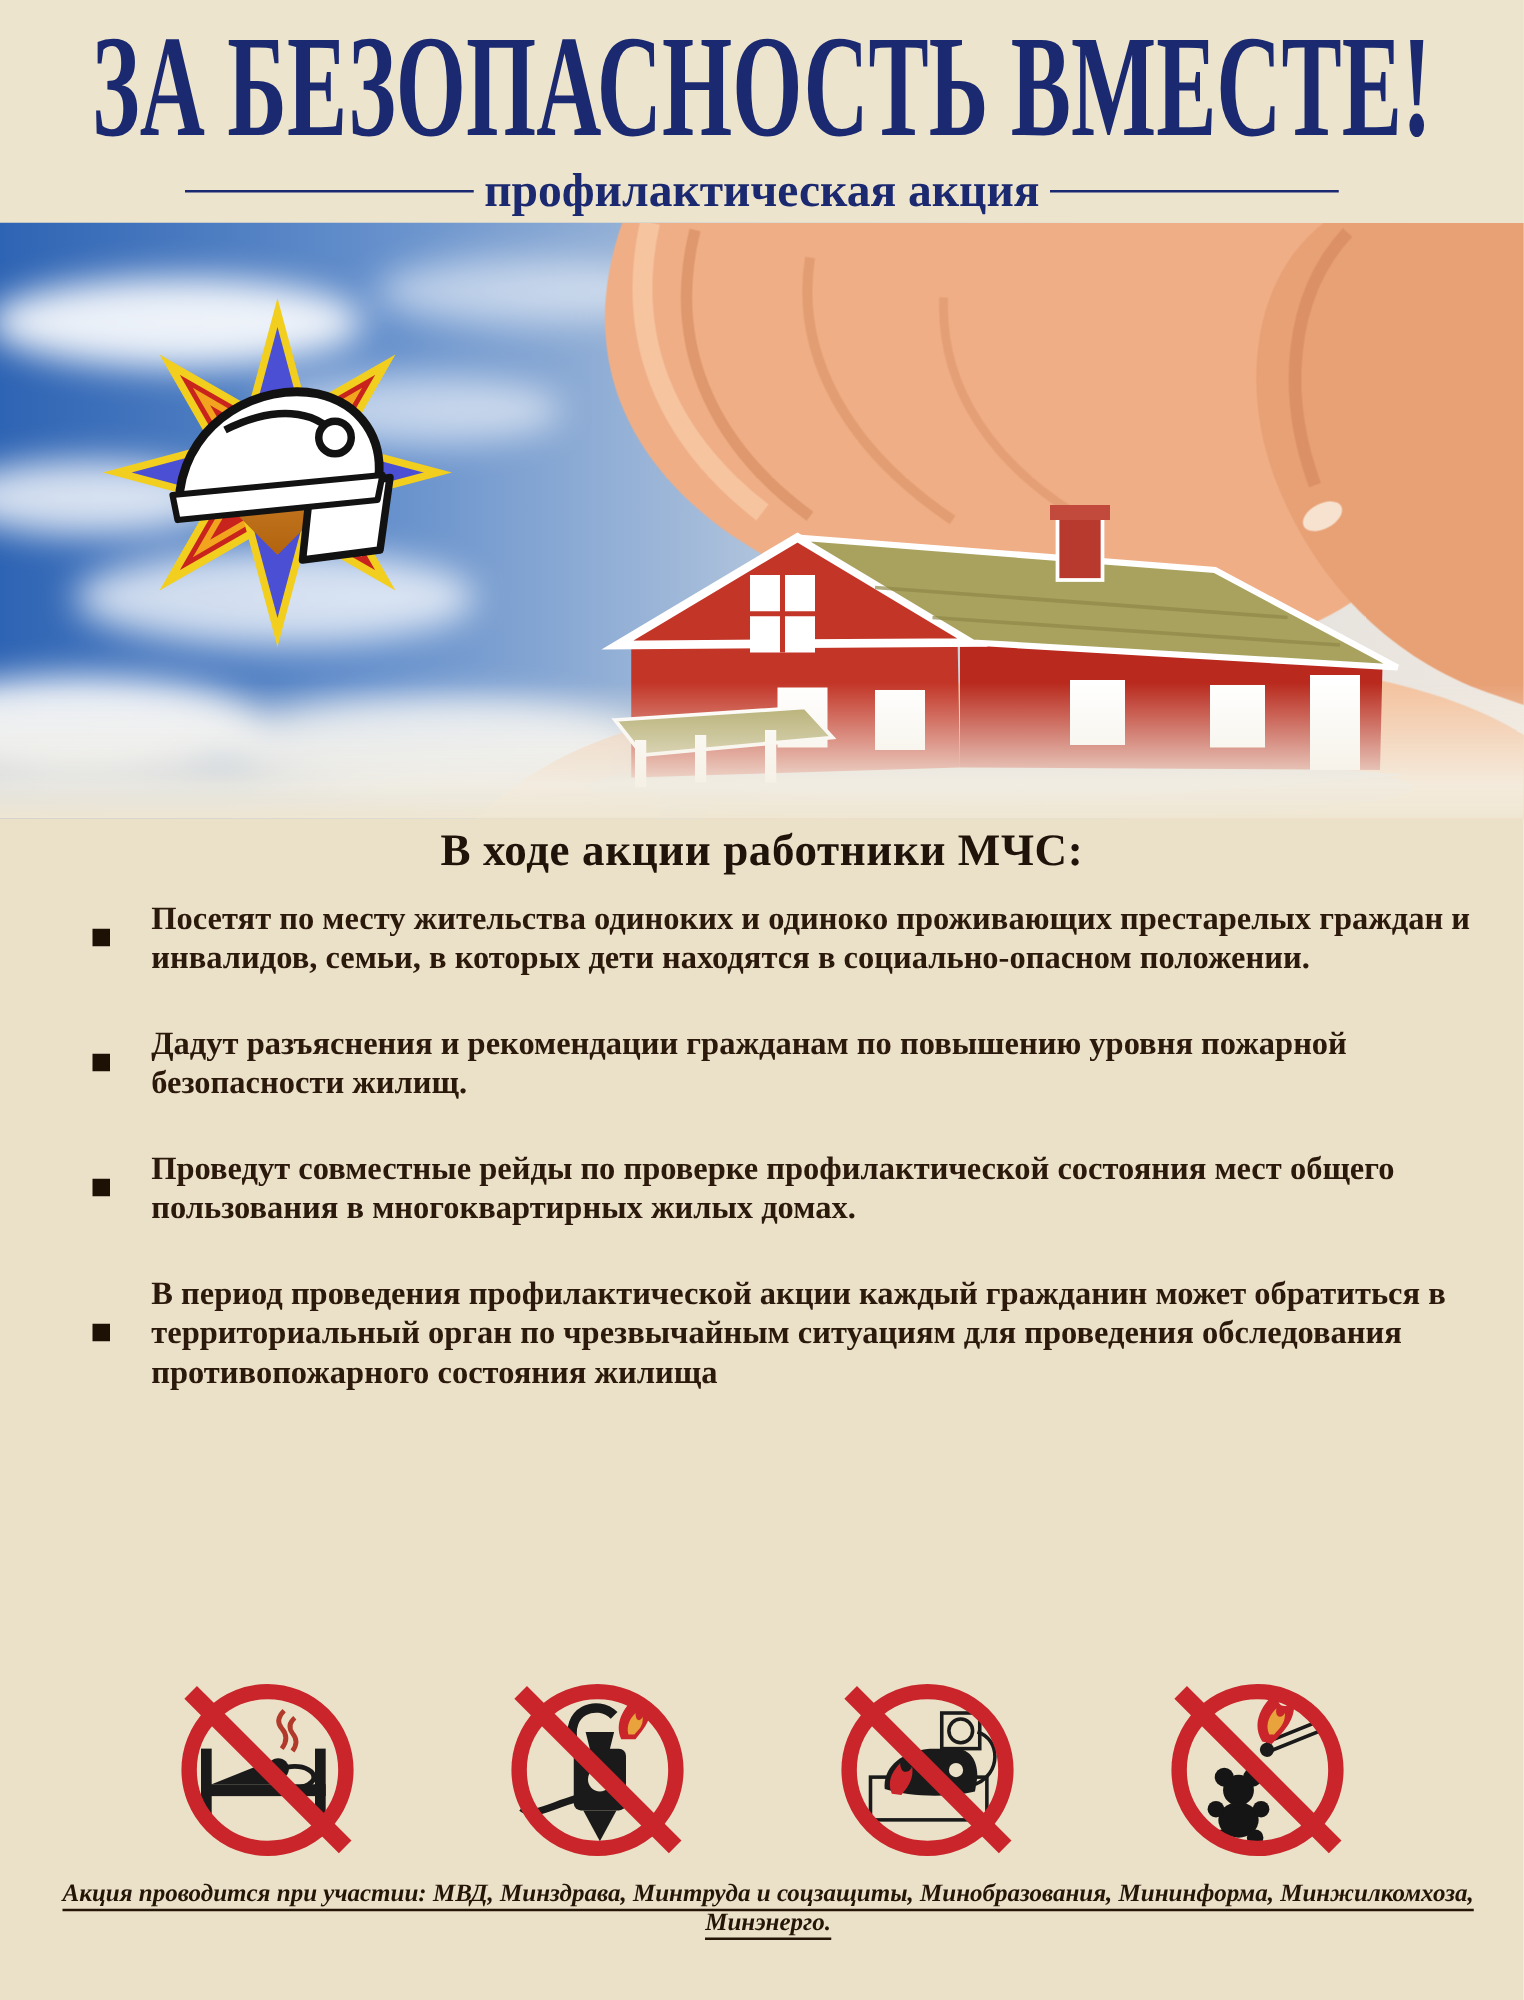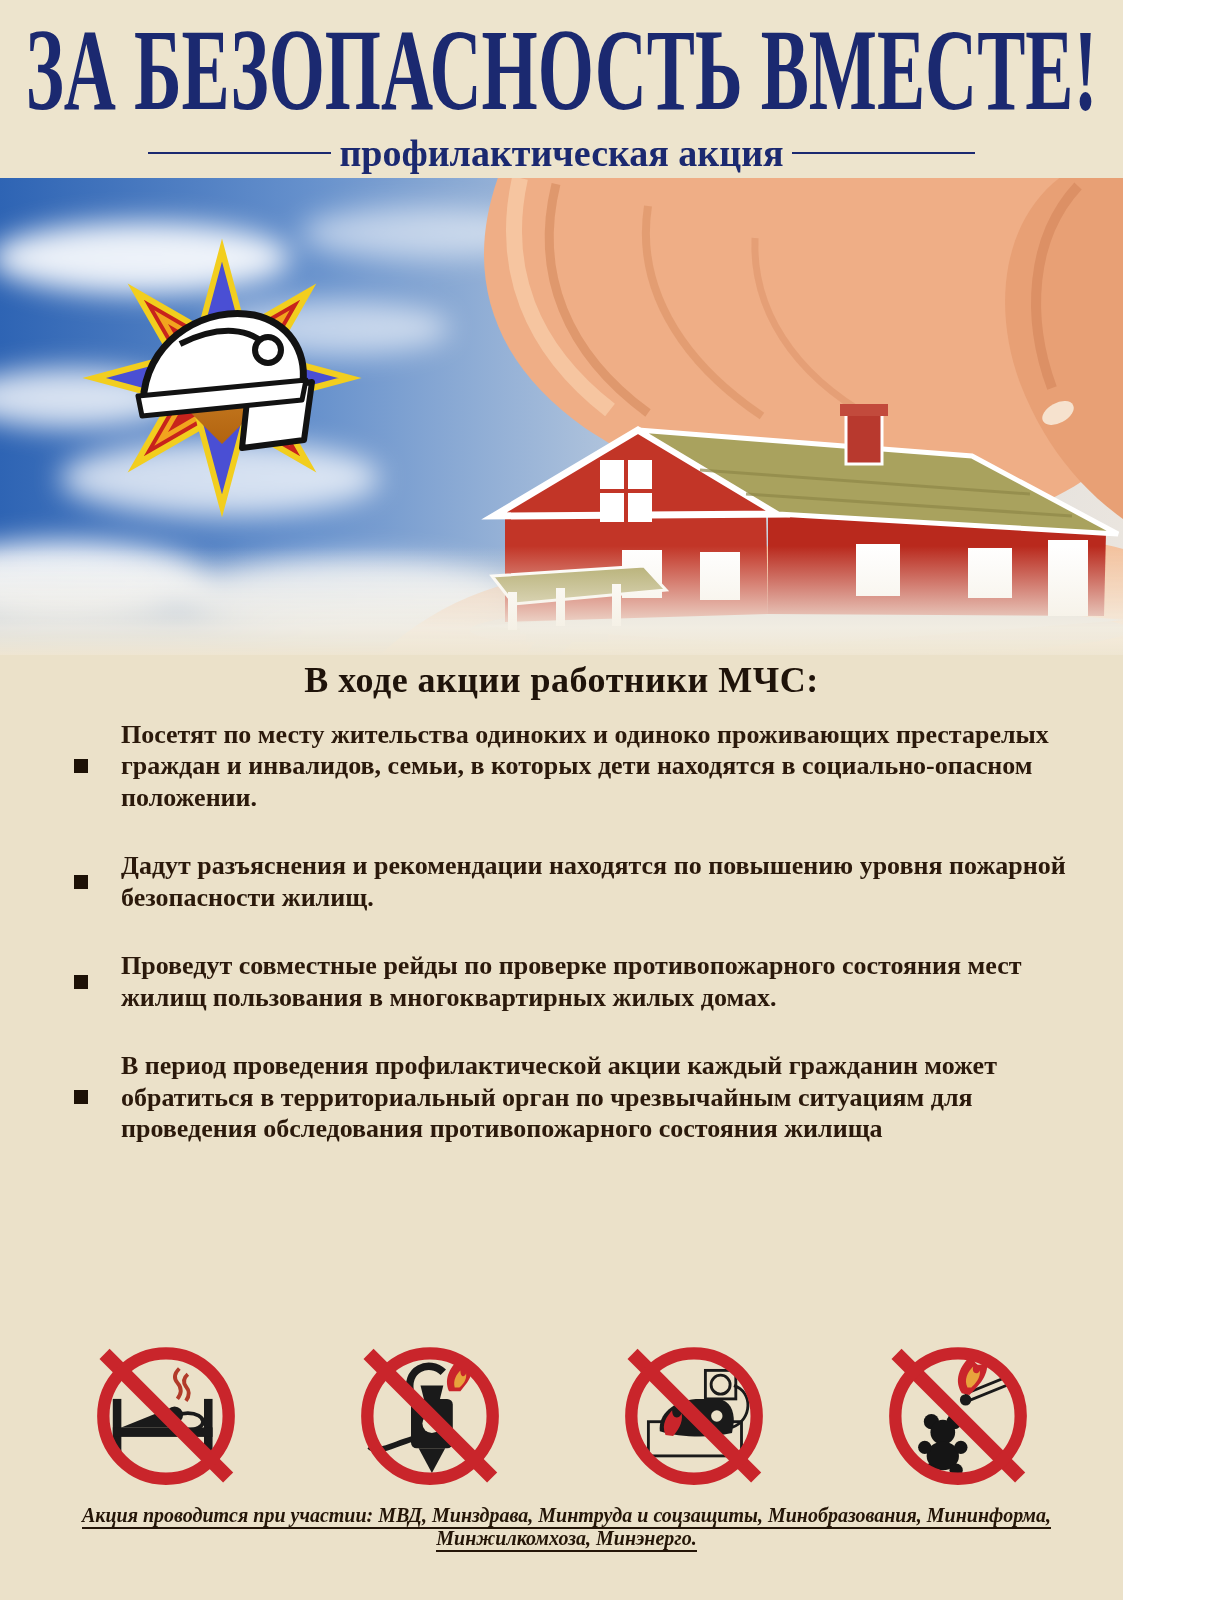--- a/index.html
+++ b/index.html
@@ -1,18 +1,18 @@
 <!DOCTYPE html>
 <html><head>
 <meta charset="utf-8">
 <style>
   html,body{margin:0;padding:0;}
   .poster{
     position:relative;
-    width:1123px;height:1600px;
+    width:1219px;height:1600px;
     background:#EBE1C9;
     font-family:"Liberation Serif", serif;
     overflow:hidden;
   }
   
   .header{height:178px;background:#EDE4CD;}
   .title-wrap{height:142px;display:flex;align-items:center;justify-content:center;}
   .title{
     margin:0;font-weight:bold;font-size:88px;line-height:1;
     color:#1B2970;white-space:nowrap;
@@ -175,25 +175,25 @@
 
   <h2 class="section-heading">В ходе акции работники МЧС:</h2>
 
   <ul class="bullets">
     <li>
       <span class="sq"></span>
       <span class="bullet-text">Посетят по месту жительства одиноких и одиноко проживающих престарелых граждан и инвалидов, семьи, в которых дети находятся в социально-опасном положении.</span>
     </li>
     <li>
       <span class="sq"></span>
-      <span class="bullet-text">Дадут разъяснения и рекомендации находятся по повышению уровня пожарной безопасности жилищ.</span>
-    </li>
-    <li>
-      <span class="sq"></span>
-      <span class="bullet-text">Проведут совместные рейды по проверке противопожарного состояния мест жилищ пользования в многоквартирных жилых домах.</span>
+      <span class="bullet-text">Дадут разъяснения и рекомендации гражданам по повышению уровня пожарной безопасности жилищ.</span>
+    </li>
+    <li>
+      <span class="sq"></span>
+      <span class="bullet-text">Проведут совместные рейды по проверке профилактической состояния мест общего пользования в многоквартирных жилых домах.</span>
     </li>
     <li>
       <span class="sq"></span>
       <span class="bullet-text">В период проведения профилактической акции каждый гражданин может обратиться в территориальный орган по чрезвычайным ситуациям для проведения обследования противопожарного состояния жилища</span>
     </li>
   </ul>
 
   <div class="signs">
 
     <svg width="152" height="152" viewBox="0 0 160 160">

